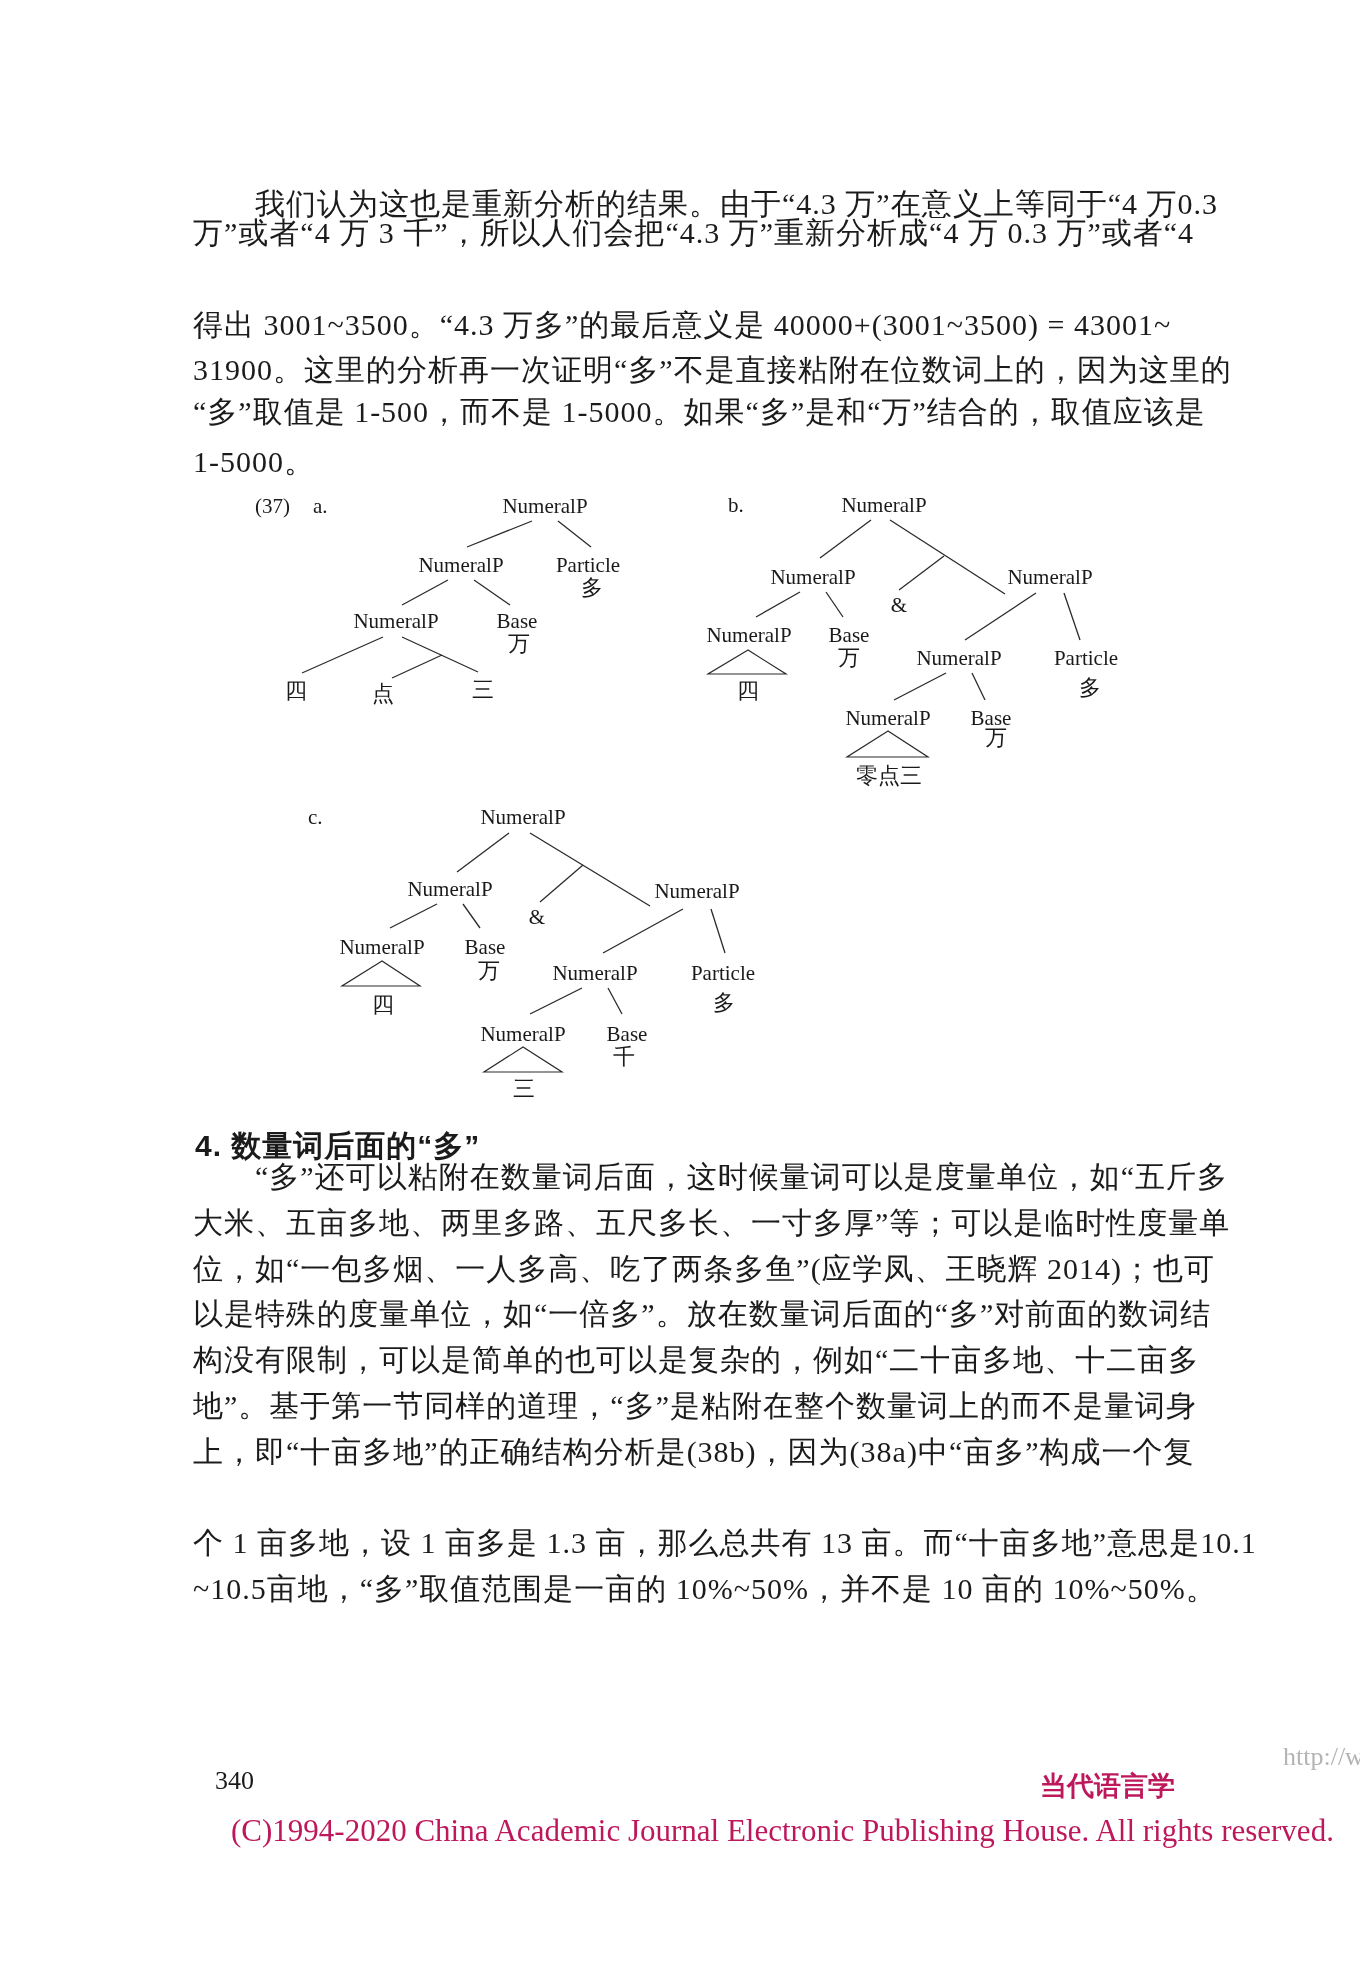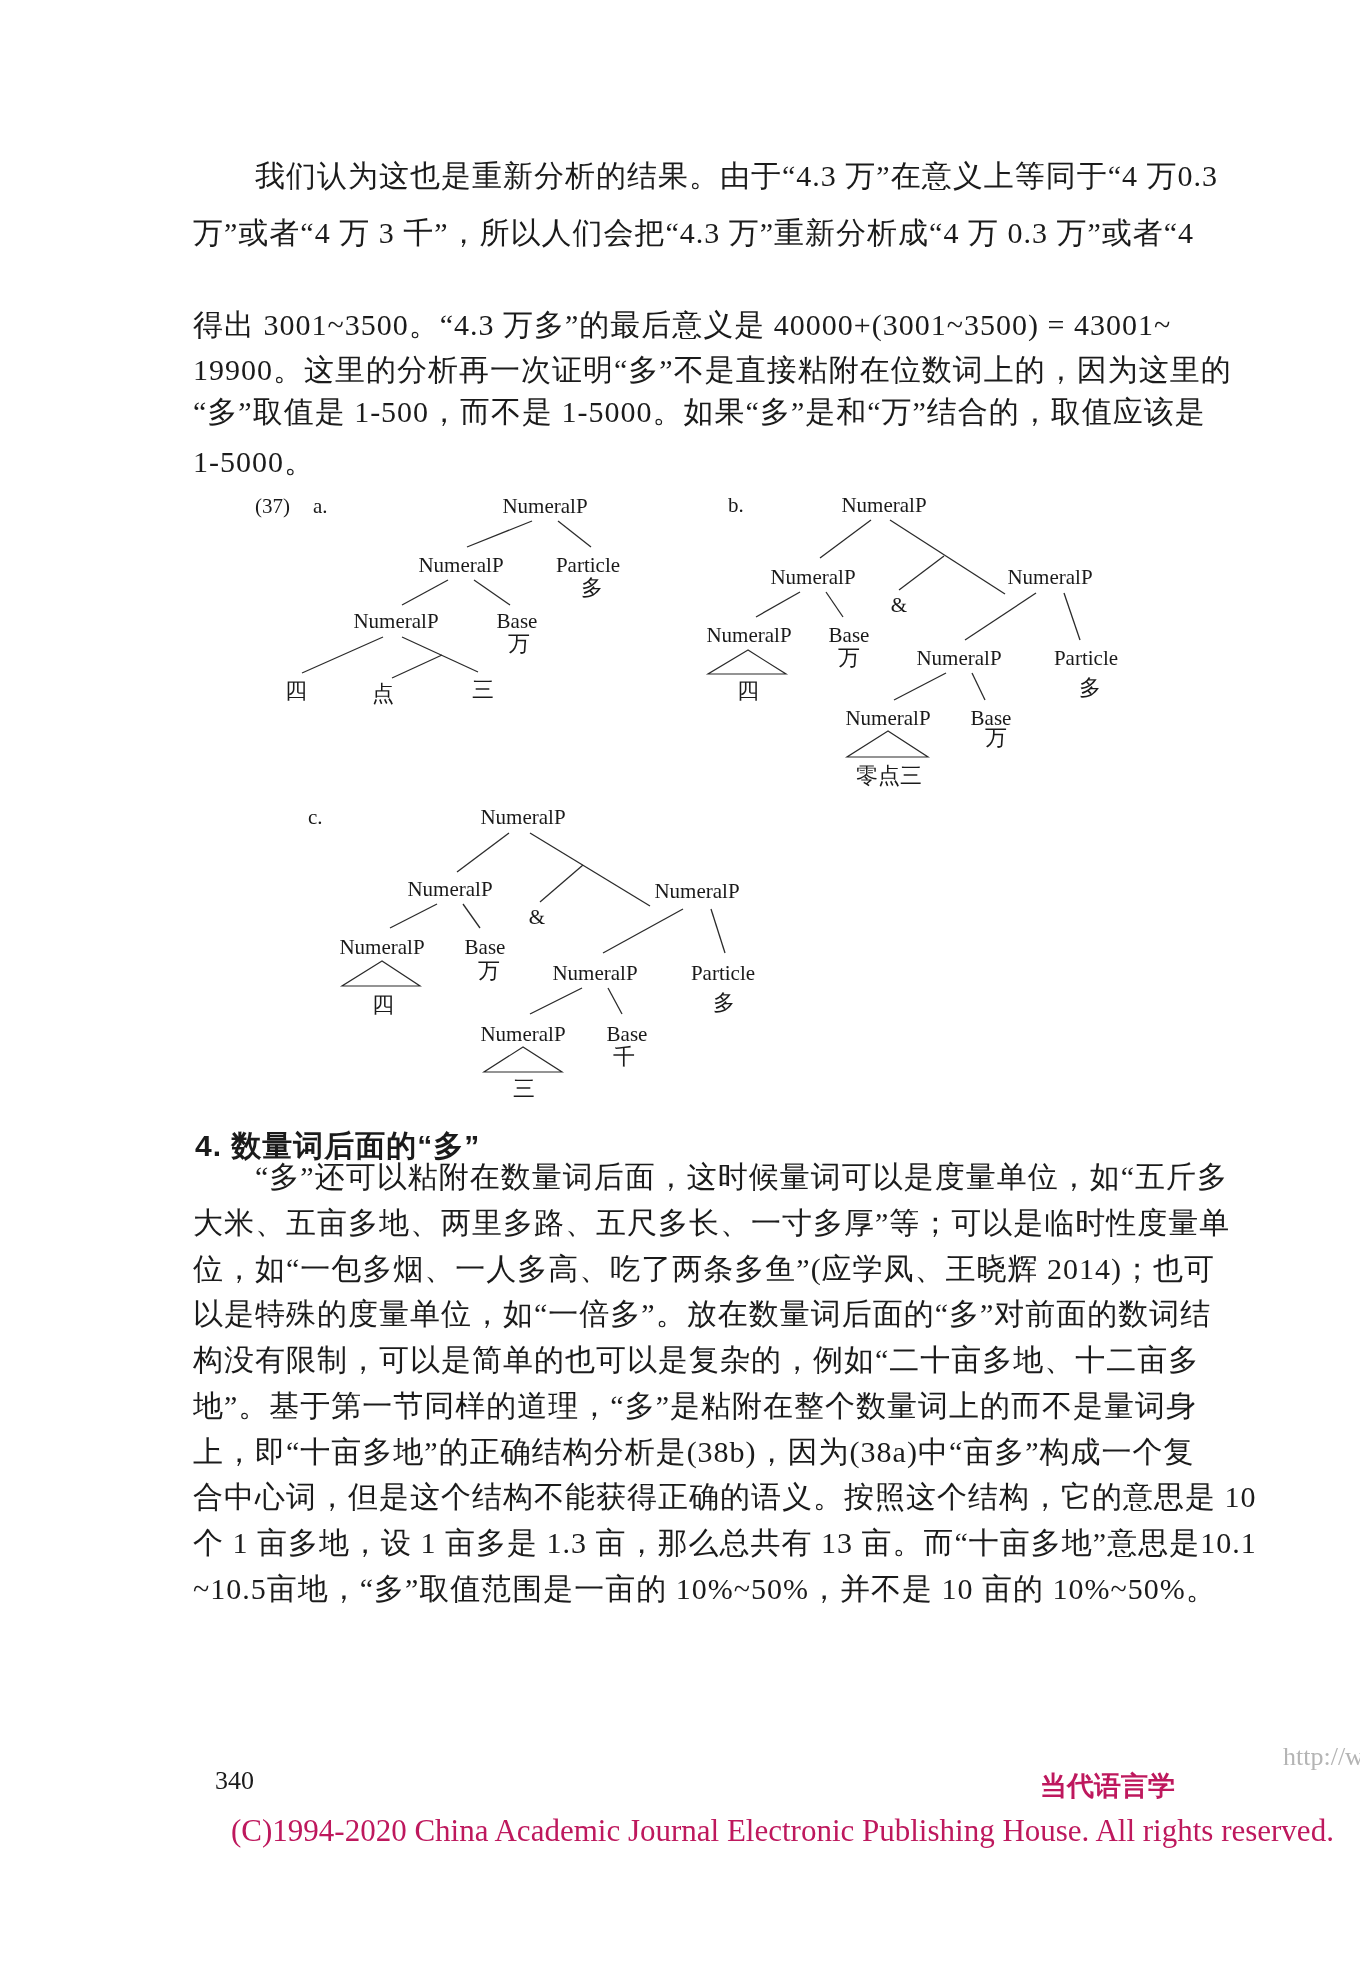--- a/index.html
+++ b/index.html
@@ -22,24 +22,24 @@
   .footer-url{position:absolute;left:1283px;top:1742px;font-size:26px;line-height:30px;color:#b4b4b4;}
   .footer-page{position:absolute;left:215px;top:1766px;font-size:26px;line-height:30px;color:#1b1b1b;}
   .footer-journal{position:absolute;left:1040px;top:1770px;font-size:27px;line-height:32px;
         font-weight:bold;font-family:"Liberation Sans","DejaVu Sans",sans-serif;color:#be185d;}
 </style>
 </head>
 <body>
 
 <div class="page">
 
-  <div class="bodyline indent" style="top:154px">我们认为这也是重新分析的结果。由于“4.3 万”在意义上等同于“4 万0.3</div>
+  <div class="bodyline indent" style="top:182px">我们认为这也是重新分析的结果。由于“4.3 万”在意义上等同于“4 万0.3</div>
   <div class="bodyline" style="top:211px">万”或者“4 万 3 千”，所以人们会把“4.3 万”重新分析成“4 万 0.3 万”或者“4</div>
   <div class="bodyline" style="top:303px">得出 3001~3500。“4.3 万多”的最后意义是 40000+(3001~3500) = 43001~</div>
-  <div class="bodyline" style="top:348px">19900。这里的分析再一次证明“多”不是直接粘附在位数词上的，因为这里的</div>
+  <div class="bodyline" style="top:348px">31900。这里的分析再一次证明“多”不是直接粘附在位数词上的，因为这里的</div>
   <div class="bodyline" style="top:390px">“多”取值是 1-500，而不是 1-5000。如果“多”是和“万”结合的，取值应该是</div>
   <div class="bodyline" style="top:440px">1-5000。</div>
 
   <svg class="trees" viewBox="0 478 1360 650">
       <text x="255" y="513" class="tlabel">(37)</text>
       <text x="313" y="513" class="tlabel">a.</text>
       <text x="728" y="512" class="tlabel">b.</text>
       <text x="308" y="824" class="tlabel">c.</text>
       <g>
         <line x1="532" y1="521" x2="467" y2="547"></line>
@@ -120,21 +120,20 @@
 
   <div class="heading">4. 数量词后面的“多”</div>
 
   <div class="bodyline indent" style="top:1155px">“多”还可以粘附在数量词后面，这时候量词可以是度量单位，如“五斤多</div>
   <div class="bodyline" style="top:1201px">大米、五亩多地、两里多路、五尺多长、一寸多厚”等；可以是临时性度量单</div>
   <div class="bodyline" style="top:1247px">位，如“一包多烟、一人多高、吃了两条多鱼”(应学凤、王晓辉 2014)；也可</div>
   <div class="bodyline" style="top:1292px">以是特殊的度量单位，如“一倍多”。放在数量词后面的“多”对前面的数词结</div>
   <div class="bodyline" style="top:1338px">构没有限制，可以是简单的也可以是复杂的，例如“二十亩多地、十二亩多</div>
   <div class="bodyline" style="top:1384px">地”。基于第一节同样的道理，“多”是粘附在整个数量词上的而不是量词身</div>
   <div class="bodyline" style="top:1430px">上，即“十亩多地”的正确结构分析是(38b)，因为(38a)中“亩多”构成一个复</div>
-  <div class="bodyline" style="top:1475px">合中心词，但是这个结构不能获得正确的语义。按照这个结构，它的意思是 10</div>
   <div class="bodyline" style="top:1521px">个 1 亩多地，设 1 亩多是 1.3 亩，那么总共有 13 亩。而“十亩多地”意思是10.1</div>
   <div class="bodyline" style="top:1567px">~10.5亩地，“多”取值范围是一亩的 10%~50%，并不是 10 亩的 10%~50%。</div>
 
   <div class="footer-copy">(C)1994-2020 China Academic Journal Electronic Publishing House. All rights reserved.</div>
   <div class="footer-url">http://w</div>
   <div class="footer-page">340</div>
   <div class="footer-journal">当代语言学</div>
 
 </div>
 

